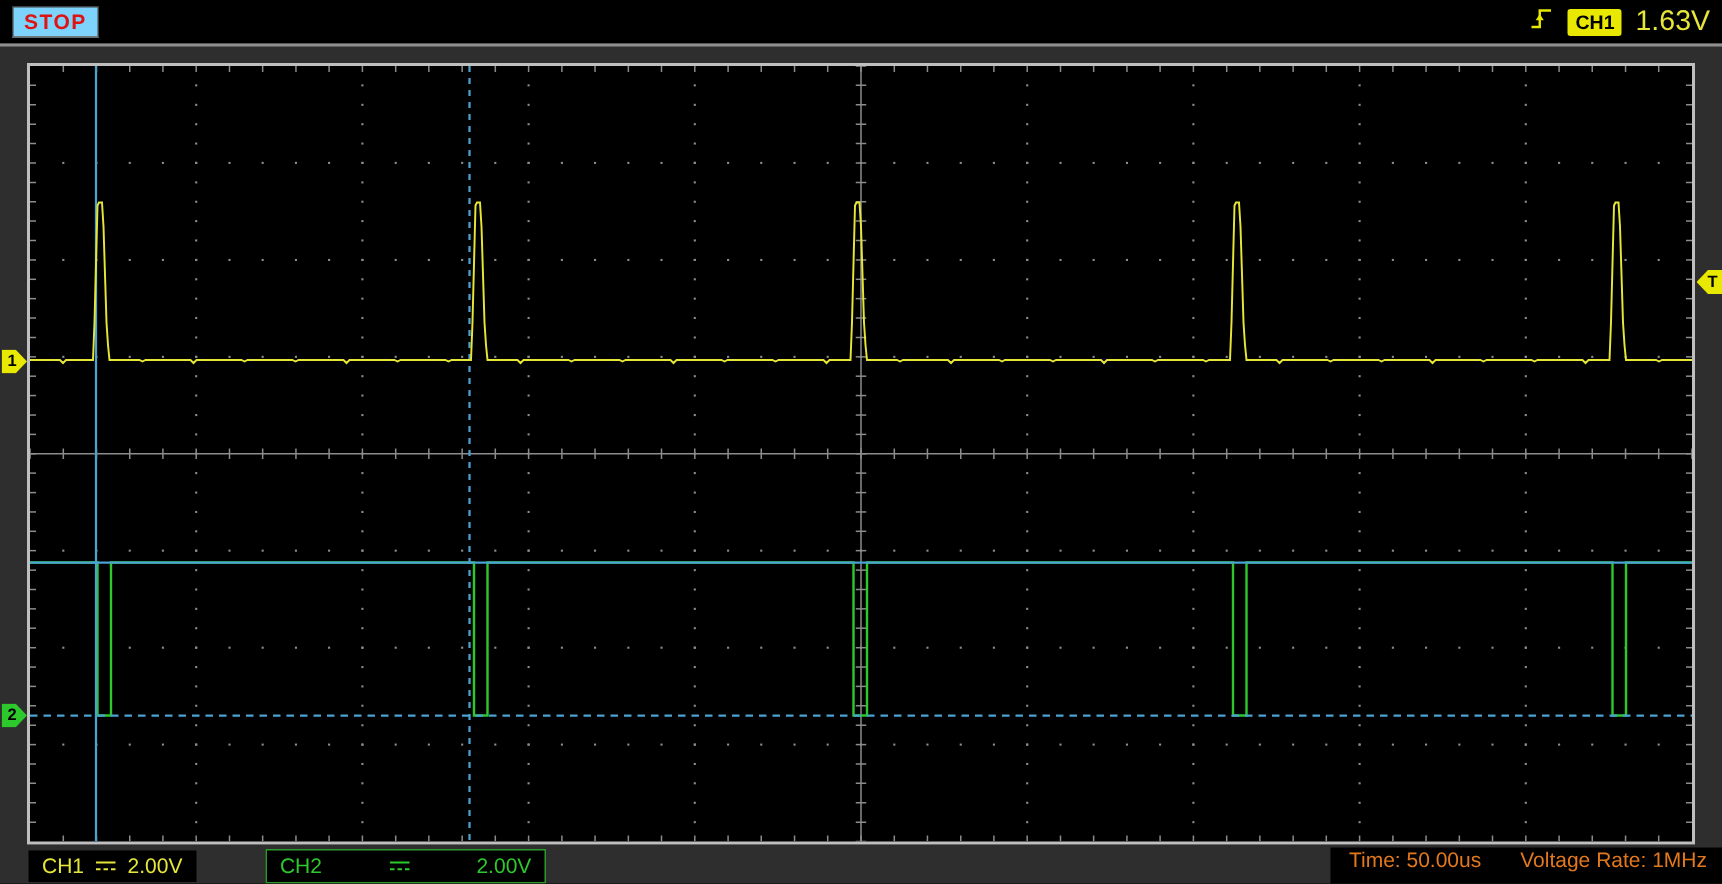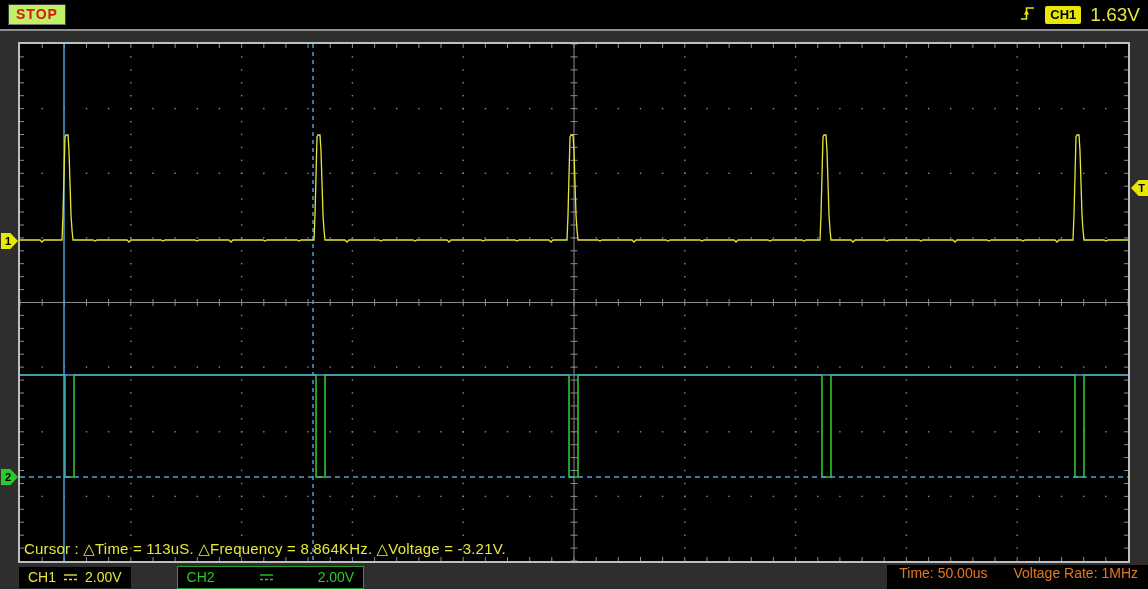--- a/index.html
+++ b/index.html
@@ -4,21 +4,21 @@
 <style>
   html,body{margin:0;padding:0;}
   body{
     width:1148px;height:589px;overflow:hidden;background:#2e2e2e;
     font-family:"Liberation Sans", sans-serif;
     -webkit-font-smoothing:none;
   }
   
   .top-bar{height:29px;background:#000;display:flex;align-items:center;position:relative;}
   .stop-btn{
-    margin-left:8px;background:#bef264;border:1px solid #3f3f3f;border-bottom-color:#777;
+    margin-left:8px;background:#7dd3fc;border:1px solid #3f3f3f;border-bottom-color:#777;
     color:#dd1414;font-size:14px;font-weight:700;letter-spacing:1px;
     padding:1px 7px 2px 7px;line-height:16px;cursor:default;
   }
   .trig-group{margin-left:auto;display:flex;align-items:center;gap:9px;margin-right:8px;}
   .trig-ch-badge{background:#e8e800;color:#000;font-size:13px;font-weight:700;padding:1px 5px 2px 5px;border-radius:2px;}
   .trig-level{color:#e6e63a;font-size:19px;}
   
   .main{position:relative;height:534px;background:#2e2e2e;border-top:2px solid #8f8f8f;}
   .scope{
     position:absolute;left:18px;top:11px;width:1112px;height:521px;
@@ -944,21 +944,20 @@
           <line x1="0" y1="504.1" x2="4" y2="504.1" stroke="#8c8c8c" stroke-width="1"></line>
           <line x1="1104" y1="504.1" x2="1108" y2="504.1" stroke="#8c8c8c" stroke-width="1"></line>
         </g>
         <path d="M0,331 L45,331 L45,433 L54,433 L54,331 L296,331 L296,433 L305,433 L305,331 L549,331 L549,433 L558,433 L558,331 L802,331 L802,433 L811,433 L811,331 L1055,331 L1055,433 L1064,433 L1064,331 L1108,331" fill="none" stroke="#2cc82c" stroke-width="1.6"></path>
         <line x1="44" y1="0" x2="44" y2="517" stroke="#4aa2d2" stroke-width="1.5"></line>
         <line x1="293" y1="0" x2="293" y2="517" stroke="#4aa2d2" stroke-width="1.5" stroke-dasharray="4 4"></line>
         <line x1="0" y1="331" x2="1108" y2="331" stroke="#4aa2d2" stroke-width="1.5"></line>
         <line x1="0" y1="433" x2="1108" y2="433" stroke="#4aa2d2" stroke-width="1.5" stroke-dasharray="5 4"></line>
         <path d="M0,196 L20,196 L22,198 L24,196 L42,196 L43,171 L45,93 L46,91 L48,91 L49,107 L51,171 L52,186 L53,196 L73,196 L75,197 L77,196 L107,196 L109,198 L111,196 L141,196 L143,197 L145,196 L175,196 L177,197 L179,196 L209,196 L211,198 L213,196 L243,196 L245,197 L247,196 L277,196 L279,197 L281,196 L294,196 L295,171 L297,93 L298,91 L300,91 L301,107 L303,171 L304,186 L305,196 L325,196 L327,198 L329,196 L359,196 L361,197 L363,196 L393,196 L395,197 L397,196 L427,196 L429,198 L431,196 L461,196 L463,197 L465,196 L495,196 L497,197 L499,196 L529,196 L531,198 L533,196 L547,196 L548,171 L550,93 L551,91 L553,91 L554,107 L556,171 L557,186 L558,196 L578,196 L580,197 L582,196 L612,196 L614,198 L616,196 L646,196 L648,197 L650,196 L680,196 L682,197 L684,196 L714,196 L716,198 L718,196 L748,196 L750,197 L752,196 L782,196 L784,197 L786,196 L800,196 L801,171 L803,93 L804,91 L806,91 L807,107 L809,171 L810,186 L811,196 L831,196 L833,198 L835,196 L865,196 L867,197 L869,196 L899,196 L901,197 L903,196 L933,196 L935,198 L937,196 L967,196 L969,197 L971,196 L1001,196 L1003,197 L1005,196 L1035,196 L1037,198 L1039,196 L1053,196 L1054,171 L1056,93 L1057,91 L1059,91 L1060,107 L1062,171 L1063,186 L1064,196 L1084,196 L1086,197 L1088,196 L1108,196" fill="none" stroke="#e6e636" stroke-width="1.3"></path>
       </svg>
-    <div class="cursor-readout">Cursor : △Time = 113uS. △Frequency = 8.864KHz. △Voltage = -3.21V.</div>
   </div>
   <div class="marker right ch1" id="marker-ch1" style="top: 202px;">1</div>
   <div class="marker right ch2" id="marker-ch2" style="top: 438px;">2</div>
   <div class="marker left trig" id="marker-trig" style="top: 149px;">T</div>
 </div>
 
 <div class="bottom-bar">
   <div class="chan-box ch1">
     <span>CH1</span>
     <span class="coupling-icon">

